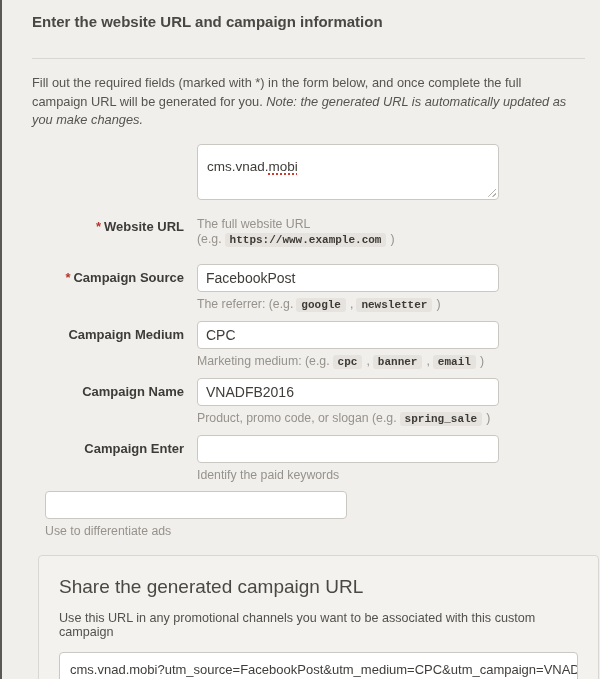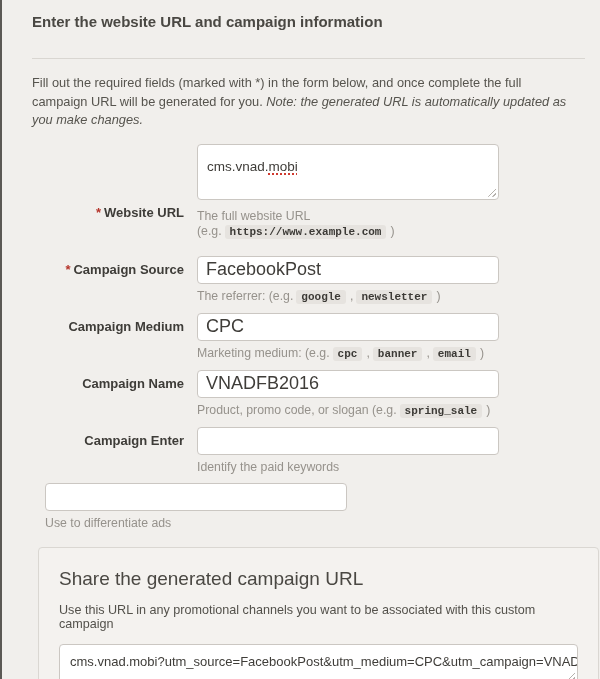--- a/index.html
+++ b/index.html
@@ -44,34 +44,34 @@
   }
   .grip {
     position:absolute; right:2px; bottom:2px; width:9px; height:9px;
     background:repeating-linear-gradient(-45deg, transparent 0 2px, #b5b1ac 2px 3px);
     clip-path:polygon(100% 0, 100% 100%, 0 100%);
     cursor:nwse-resize;
   }
   input.field {
     width:100%; height:28px; padding:5px 8px;
     background:#fff; border:1px solid #cbc7c2; border-radius:4px;
-    font-family:"Liberation Sans", sans-serif; font-size:18px; color:#3f3d39;
+    font-family:"Liberation Sans", sans-serif; font-size:14px; color:#3f3d39;
   }
   .frow.std { margin-bottom:8px; }
   .frow.std .flabel { line-height:28px; }
   .help {
     margin-top:5px; font-size:12.3px; color:#96928c; line-height:15px;
   }
   .help code {
     font-family:"Liberation Mono","DejaVu Sans Mono",monospace;
     font-size:11px; font-weight:700; color:#3c3a36;
     background:#e6e3df; border-radius:3px; padding:1px 5px; margin:0 4px 0 3px;
   }
-  .labelhelp { margin-top:5px; margin-bottom:16px; align-items:flex-start; }
-  .labelhelp .help { margin-top:4px; }
+  .labelhelp { margin-top:5px; margin-bottom:16px; align-items:center; }
+  .labelhelp .help { margin-top:12px; }
 
   
   .share-panel {
     margin:16px 3px 0 36px; width:561px; height:300px;
     background:#f4f2ef; border:1px solid #dad7d2; border-radius:4px;
     padding:20px;
   }
   .share-title {
     font-size:19px; font-weight:400; color:#4a4843; margin:0 0 13px 0;
   }

